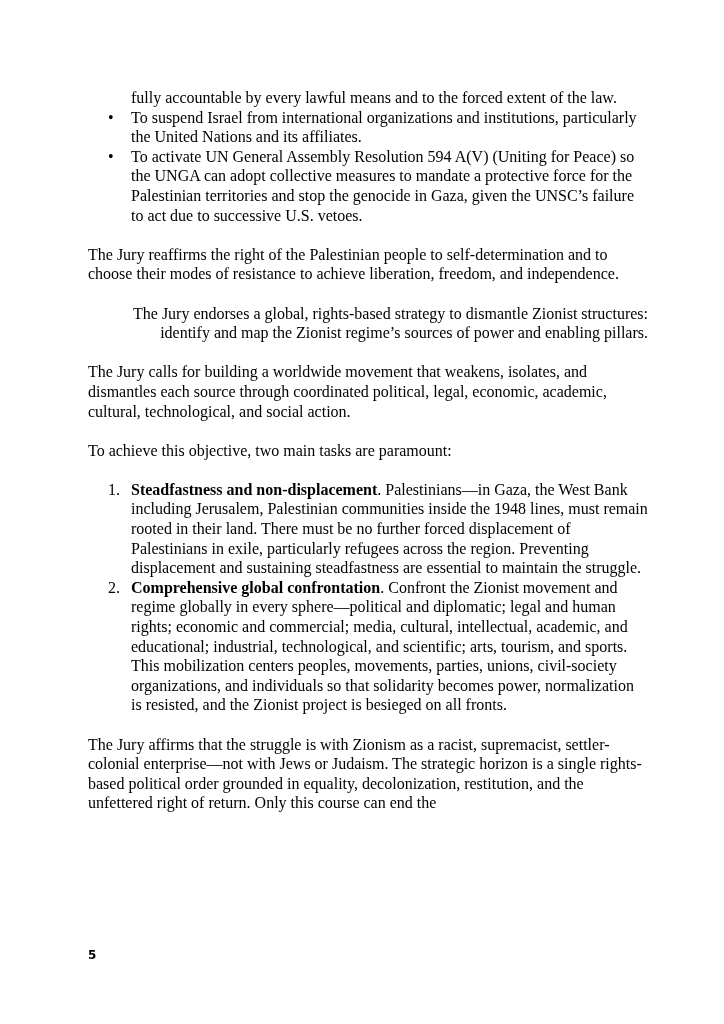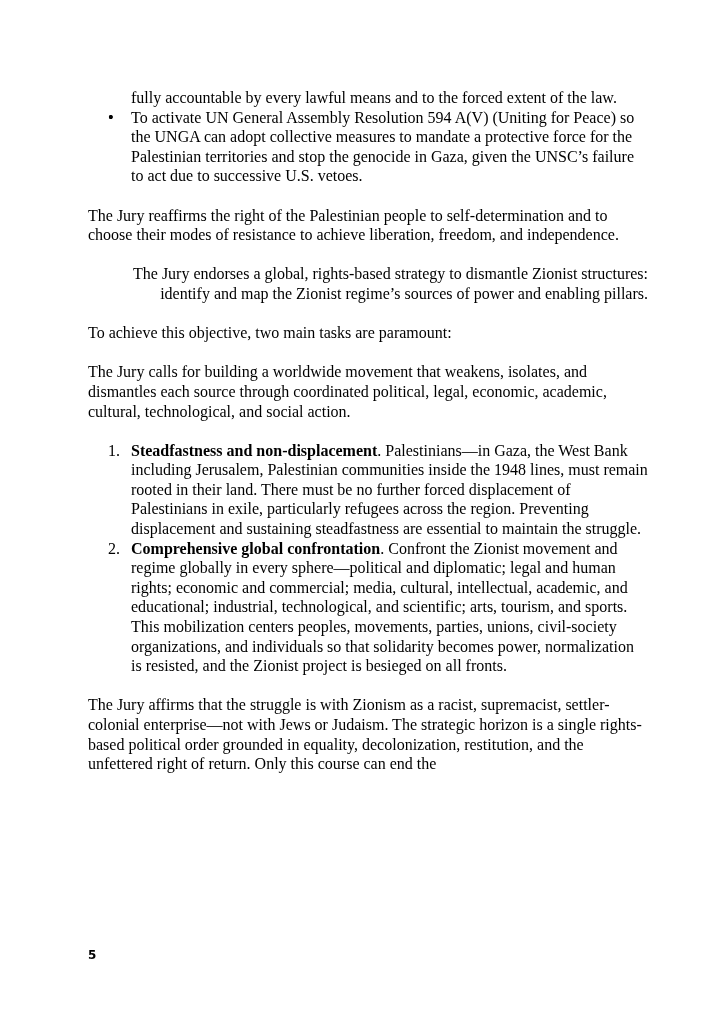--- a/index.html
+++ b/index.html
@@ -81,32 +81,33 @@
 </head>
 <body>
 
 <div class="page">
 
   <div class="bullet-cont">fully accountable by every lawful means and to the forced extent of the law.</div>
 
   <ul class="bullets">
     <li class="bullet-item">
       <span class="bullet-dot">•</span>
+      <span>To suspend Israel from international organizations and institutions, particularly the United Nations and its affiliates.</span>
     </li>
     <li class="bullet-item">
       <span class="bullet-dot">•</span>
       <span>To activate UN General Assembly Resolution 594 A(V) (Uniting for Peace) so the UNGA can adopt collective measures to mandate a protective force for the Palestinian territories and stop the genocide in Gaza, given the UNSC’s failure to act due to successive U.S. vetoes.</span>
     </li>
   </ul>
 
 
   <p class="para" style="margin-bottom:0;">The Jury reaffirms the right of the Palestinian people to self-determination and to choose their modes of resistance to achieve liberation, freedom, and independence.</p>
   <p class="para" style="margin-bottom:0;text-align:right;">The Jury endorses a global, rights-based strategy to dismantle Zionist structures: identify and map the Zionist regime’s sources of power and enabling pillars.</p>
+  <p class="para" style="margin-bottom:0;">The Jury calls for building a worldwide movement that weakens, isolates, and dismantles each source through coordinated political, legal, economic, academic, cultural, technological, and social action.</p>
   <p class="para" style="margin-bottom:0;">To achieve this objective, two main tasks are paramount:</p>
-  <p class="para" style="margin-bottom:0;">The Jury calls for building a worldwide movement that weakens, isolates, and dismantles each source through coordinated political, legal, economic, academic, cultural, technological, and social action.</p>
 
   <ol class="numbered">
     <li class="num-item">
       <span class="num-marker">1.</span>
       <span class="bold">Steadfastness and non-displacement</span><span>. Palestinians—in Gaza, the West Bank including Jerusalem, Palestinian communities inside the 1948 lines, must remain rooted in their land. There must be no further forced displacement of Palestinians in exile, particularly refugees across the region. Preventing displacement and sustaining steadfastness are essential to maintain the struggle.</span>
     </li>
     <li class="num-item">
       <span class="num-marker">2.</span>
       <span class="bold">Comprehensive global confrontation</span><span>. Confront the Zionist movement and regime globally in every sphere—political and diplomatic; legal and human rights; economic and commercial; media, cultural, intellectual, academic, and educational; industrial, technological, and scientific; arts, tourism, and sports. This mobilization centers peoples, movements, parties, unions, civil-society organizations, and individuals so that solidarity becomes power, normalization is resisted, and the Zionist project is besieged on all fronts.</span>
     </li>

